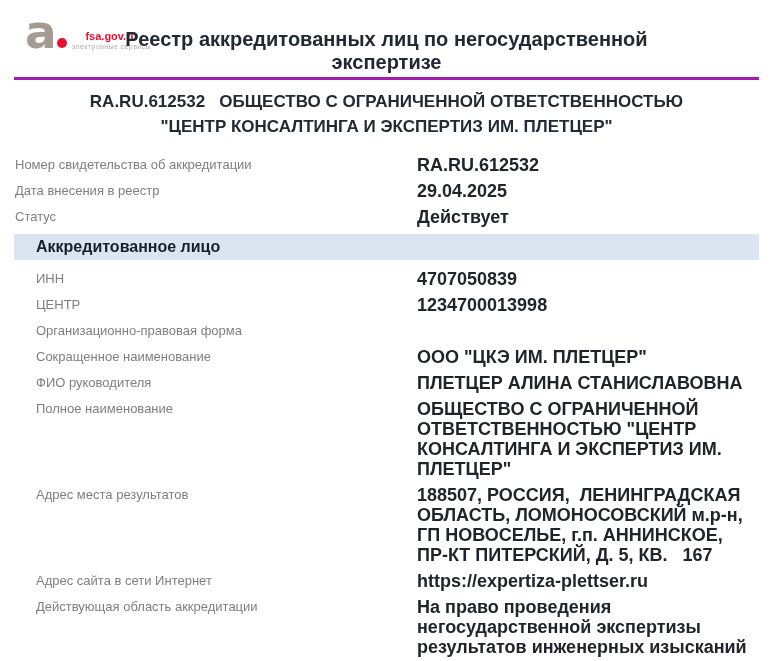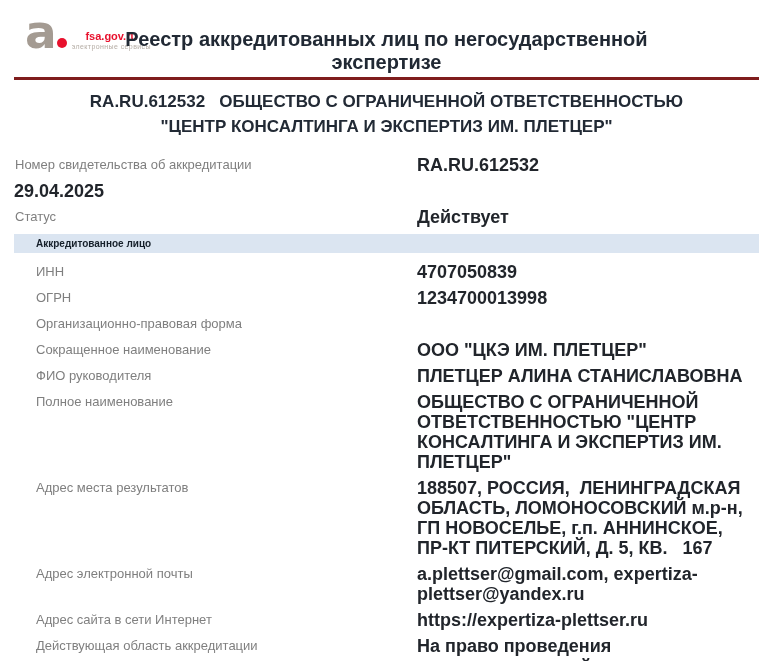--- a/index.html
+++ b/index.html
@@ -65,21 +65,21 @@
     font-size: 20px;
     font-weight: bold;
     color: #212934;
   }
 
   
   .card {
     margin: 0 14px;
   }
   .card-heading {
-    border-top: 3px solid #7f1d1d;
+    border-top: 3px solid #a21caf;
     padding: 9px 20px 7px 20px;
   }
   .card-heading-text {
     max-width: 600px;
     margin: 0 auto;
     text-align: center;
     font-size: 17px;
     line-height: 25px;
     font-weight: bold;
     color: #222a35;
@@ -108,21 +108,21 @@
     color: #21252b;
     white-space: pre-wrap;
     padding-right: 4px;
   }
 
   
   .section-header {
     margin-top: 4px;
     background: #dbe5f1;
     padding: 4px 0 4px 22px;
-    font-size: 10px;
+    font-size: 16px;
     font-weight: bold;
     color: #16202b;
   }
 </style>
 </head>
 <body>
 
 <header class="top-header">
   <a class="logo">
     <span class="logo-a">a</span>
@@ -140,39 +140,40 @@
     <div class="card-heading-text">RA.RU.612532   ОБЩЕСТВО С ОГРАНИЧЕННОЙ ОТВЕТСТВЕННОСТЬЮ "ЦЕНТР КОНСАЛТИНГА И ЭКСПЕРТИЗ ИМ. ПЛЕТЦЕР"</div>
   </div>
 
   <div class="rows">
   <div class="row">
     <div class="row-label">Номер свидетельства об аккредитации</div>
     <div class="row-value">RA.RU.612532</div>
   </div>
 
   <div class="row">
+    <div class="row-label">Дата внесения в реестр</div>
     <div class="row-value">29.04.2025</div>
   </div>
 
   <div class="row">
     <div class="row-label">Статус</div>
     <div class="row-value">Действует</div>
   </div>
 </div>
 
   <div class="section-header">Аккредитованное лицо</div>
 
   <div class="rows indented">
   <div class="row">
     <div class="row-label">ИНН</div>
     <div class="row-value">4707050839</div>
   </div>
 
   <div class="row">
-    <div class="row-label">ОГРН</div>
+    <div class="row-label">ЦЕНТР</div>
     <div class="row-value">1234700013998</div>
   </div>
 
   <div class="row">
     <div class="row-label">Организационно-правовая форма</div>
   </div>
 
   <div class="row">
     <div class="row-label">Сокращенное наименование</div>
     <div class="row-value">ООО "ЦКЭ ИМ. ПЛЕТЦЕР"</div>
@@ -187,24 +188,20 @@
     <div class="row-label">Полное наименование</div>
     <div class="row-value">ОБЩЕСТВО С ОГРАНИЧЕННОЙ ОТВЕТСТВЕННОСТЬЮ "ЦЕНТР КОНСАЛТИНГА И ЭКСПЕРТИЗ ИМ. ПЛЕТЦЕР"</div>
   </div>
 
   <div class="row">
     <div class="row-label">Адрес места результатов</div>
     <div class="row-value">188507, РОССИЯ,  ЛЕНИНГРАДСКАЯ ОБЛАСТЬ, ЛОМОНОСОВСКИЙ м.р-н, ГП НОВОСЕЛЬЕ, г.п. АННИНСКОЕ,   ПР-КТ ПИТЕРСКИЙ, Д. 5, КВ.   167</div>
   </div>
 
 
-  <div class="row">
-    <div class="row-label">Адрес электронной почты</div>
-    <div class="row-value">a.plettser@gmail.com, expertiza-plettser@yandex.ru</div>
-  </div>
 
   <div class="row">
     <div class="row-label">Адрес сайта в сети Интернет</div>
     <div class="row-value">https://expertiza-plettser.ru</div>
   </div>
 
 
   <div class="row">
     <div class="row-label">Действующая область аккредитации</div>
     <div class="row-value">На право проведения негосударственной экспертизы результатов инженерных изысканий</div>

